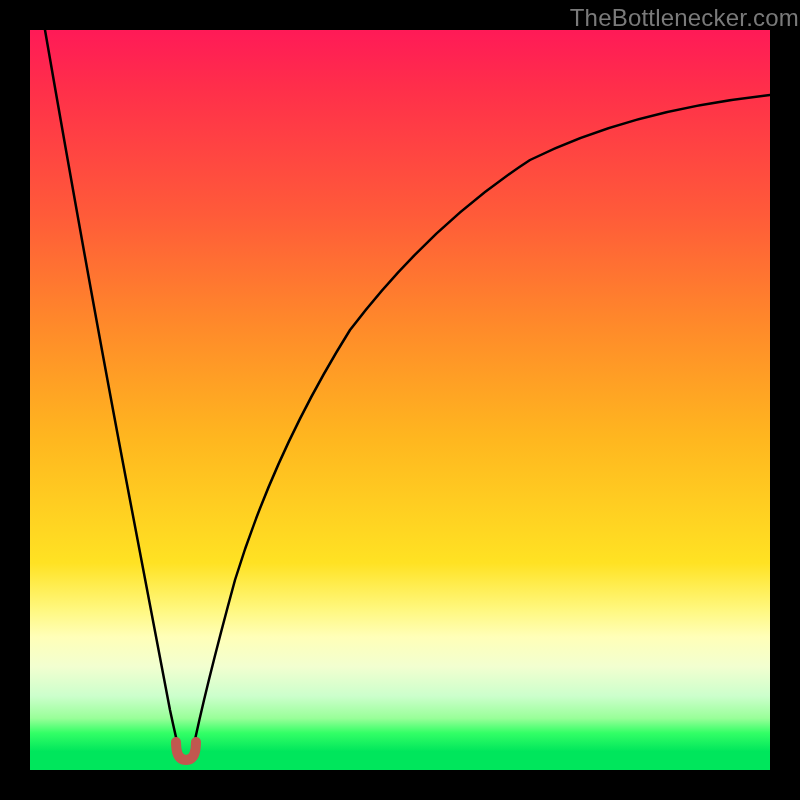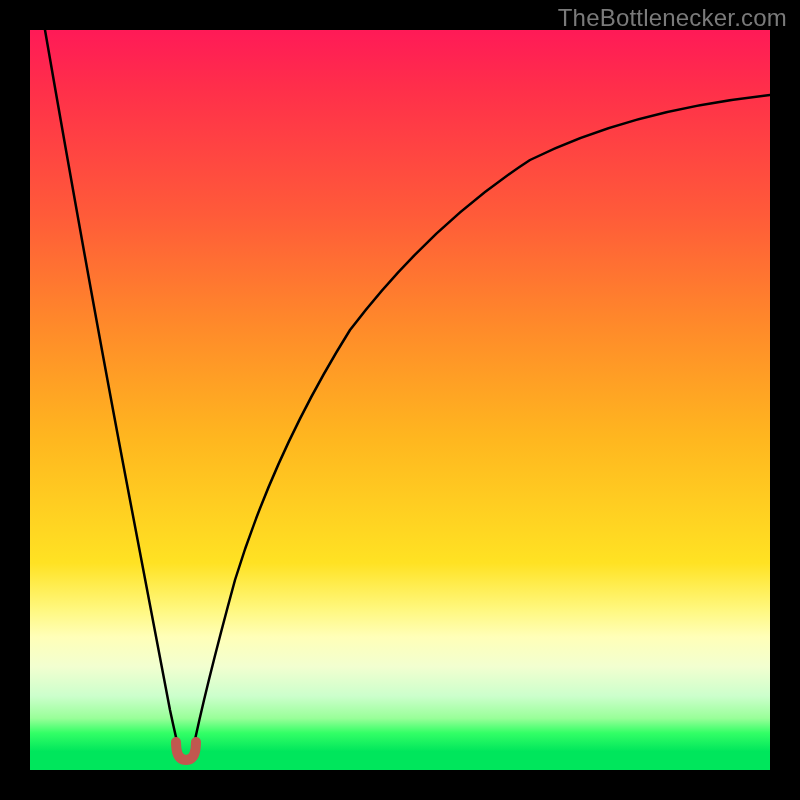--- a/index.html
+++ b/index.html
@@ -48,21 +48,21 @@
   }
   .curve-svg {
     position: absolute;
     inset: 0;
     width: 100%;
     height: 100%;
   }
   .watermark {
     position: absolute;
     top: 4px;
-    right: 13px;
+    right: 1px;
     color: #7a7a7a;
     font-size: 24px;
     font-weight: 400;
     letter-spacing: 0.2px;
     user-select: none;
   }
 </style>
 </head>
 <body>
 

